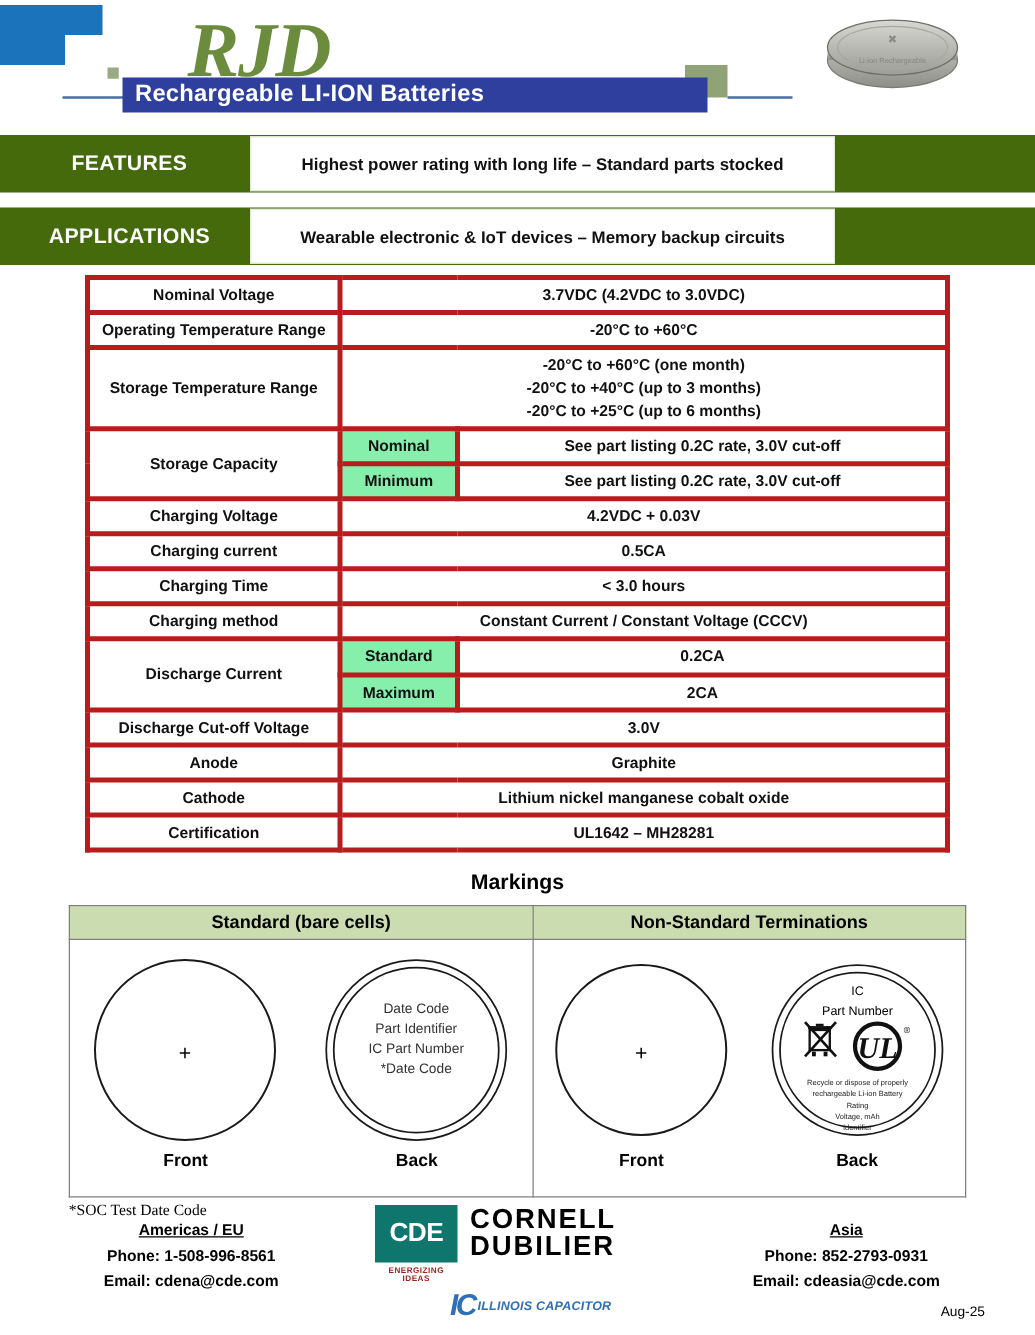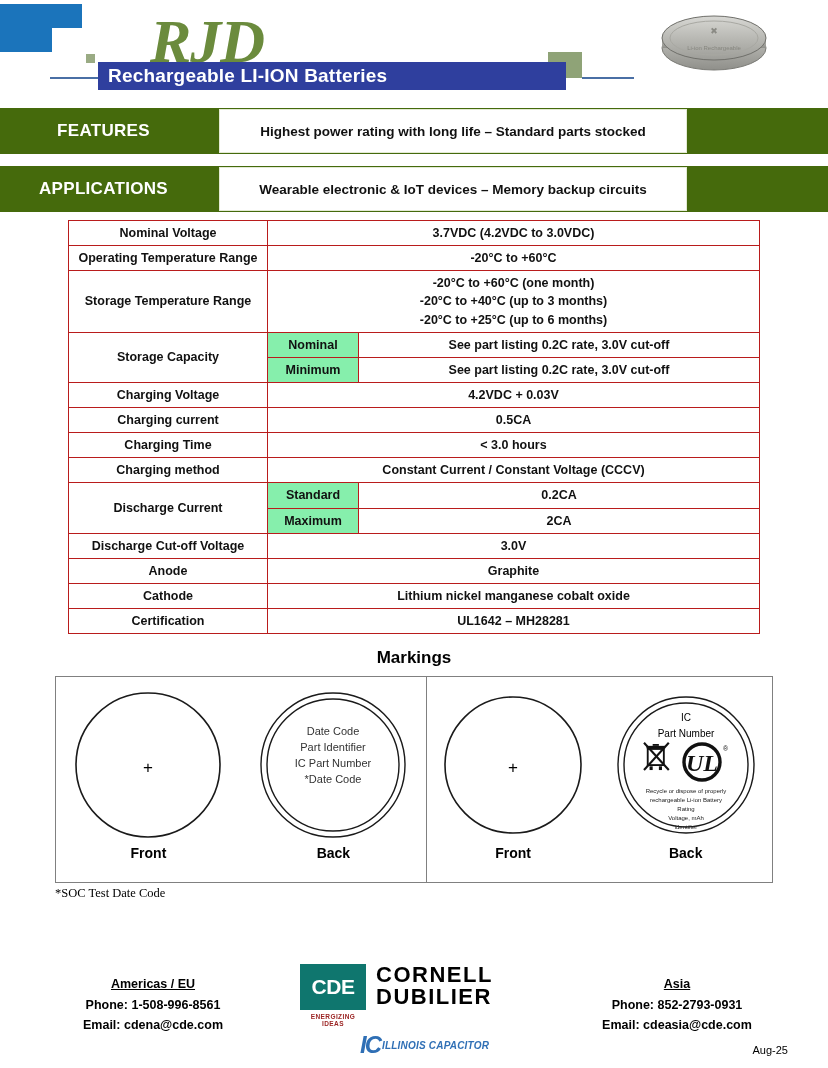--- a/index.html
+++ b/index.html
@@ -31,40 +31,40 @@
     letter-spacing:.2px;
   }
   
   .coin{position:absolute;left:655px;top:6px;width:118px;height:72px;}
   .coin svg{display:block;}
 
   
   .bar{position:relative;height:46px;margin-bottom:0;}
   .bar .green-full{position:absolute;left:0;top:0;width:828px;height:46px;background:#456a0c;}
   .bar .white-box{
-    position:absolute;left:219px;top:1px;width:468px;height:44px;
+    position:absolute;left:200px;top:1px;width:468px;height:44px;
     background:#fff;border:1px solid #e3ead4;box-sizing:border-box;
     display:flex;align-items:center;justify-content:center;
     font-size:13.5px;font-weight:bold;color:#111;
   }
   .bar .bar-label{
     position:absolute;left:0;top:0;width:207px;height:46px;
     display:flex;align-items:center;justify-content:center;
     color:#fff;font-size:17px;font-weight:bold;letter-spacing:.3px;
   }
   .bar-gap{height:12px;}
 
   
   .spec-wrap{padding:8px 0 0 0;}
   table.spec{
     border-collapse:collapse;margin:0 auto;width:692px;
     font-size:12.5px;font-weight:bold;
   }
   table.spec td{
-    border:1px solid #b91c1c;padding:3px 4px;text-align:center;
+    border:4px solid #b91c1c;padding:3px 4px;text-align:center;
     line-height:1.45;color:#111;
   }
   td.lbl{width:190px;}
   td.sub{width:82px;background:#86efac;}
   .ml{line-height:1.5;}
 
   
   .markings-title{
     text-align:center;font-size:17px;font-weight:bold;
     margin:14px 0 8px 0;
@@ -220,20 +220,24 @@
           <td class="lbl">Certification</td>
           <td colspan="2" class="ml">UL1642 – MH28281</td>
         </tr>
       </tbody>
   </table>
 </div>
 
 <div class="markings-title">Markings</div>
 <table class="mk-table">
   <tbody>
+      <tr>
+    <th>Standard (bare cells)</th>
+    <th>Non-Standard Terminations</th>
+  </tr>
   <tr>
     <td>
       <div class="cells-row">
 
         <div class="cellfig">
           <svg width="150" height="152" viewBox="0 0 150 152">
             <circle cx="75" cy="76" r="72" fill="#fff" stroke="#1a1a1a" stroke-width="1.6"></circle>
             <text id="sf-plus" x="75" y="84" text-anchor="middle" font-size="17" font-family="Liberation Sans, sans-serif">+</text>
           </svg>
           <div class="cap">Front</div>

